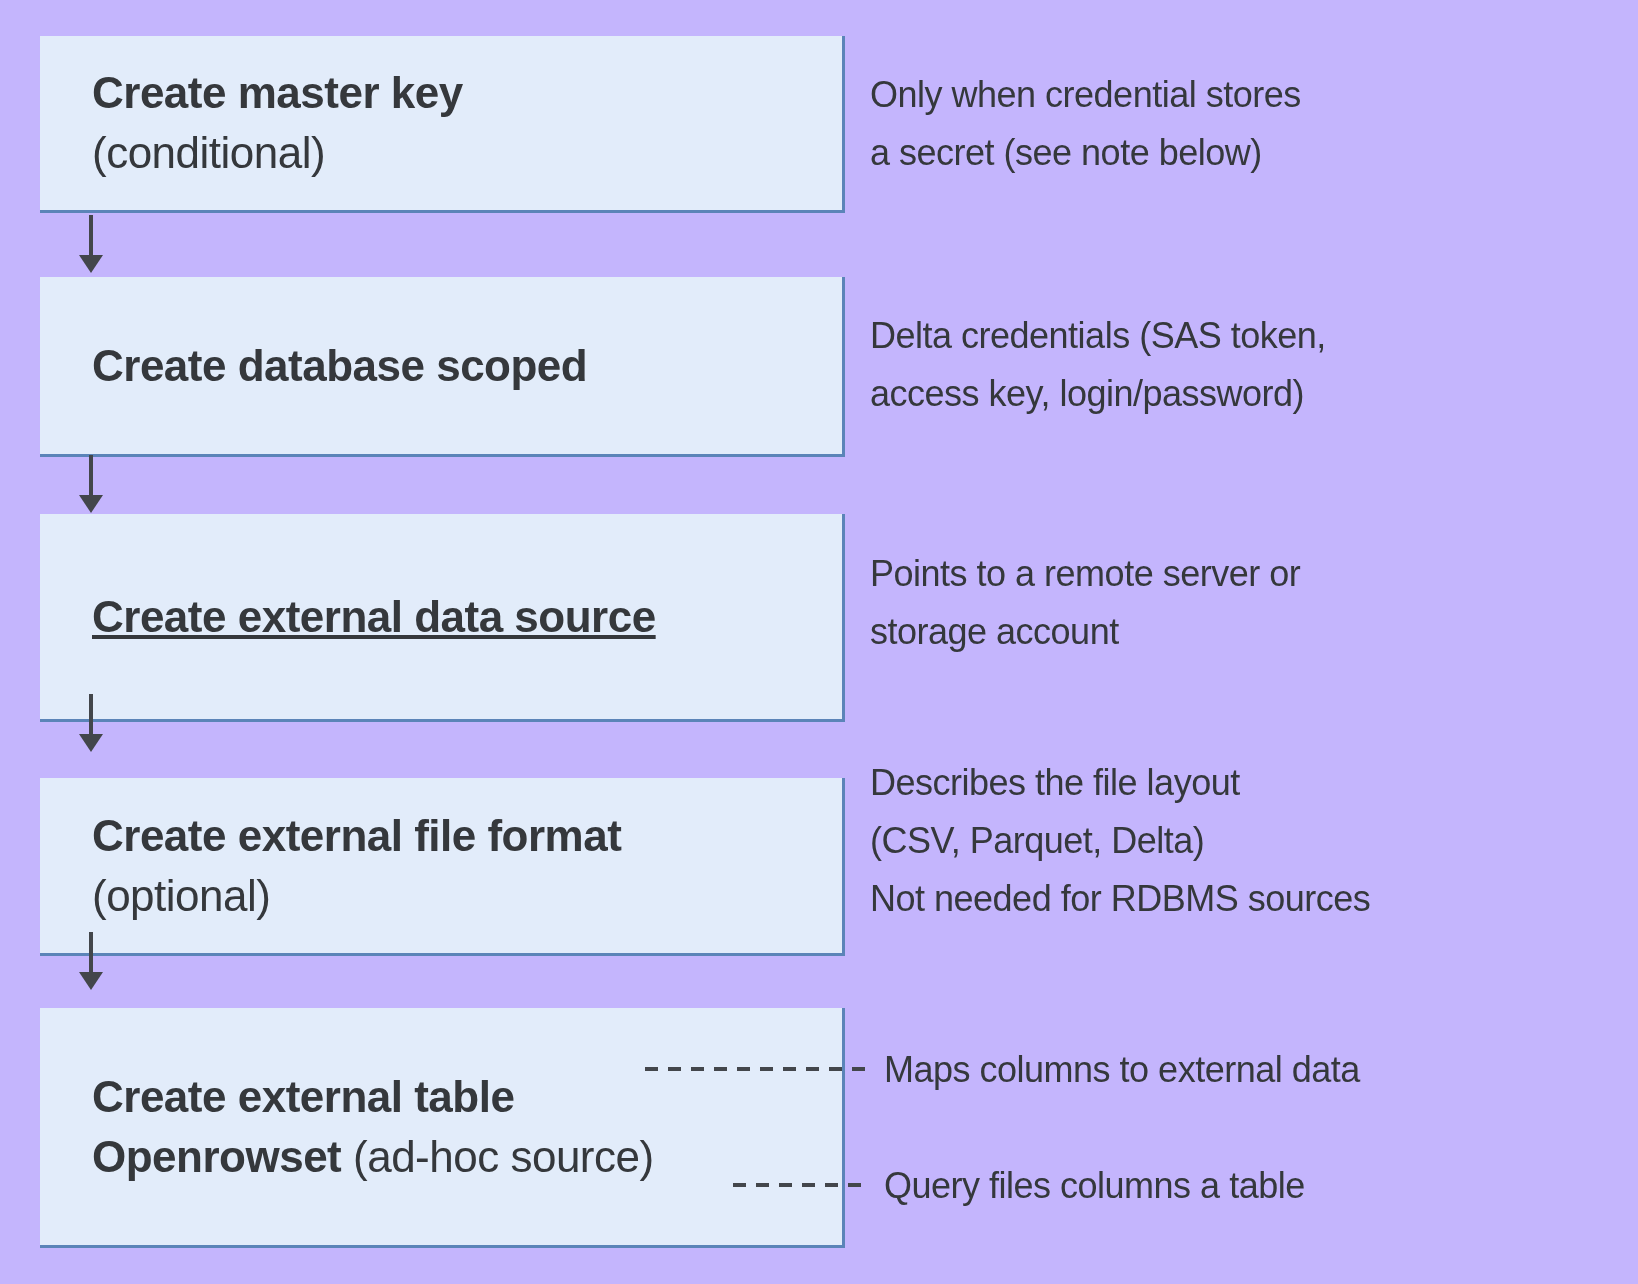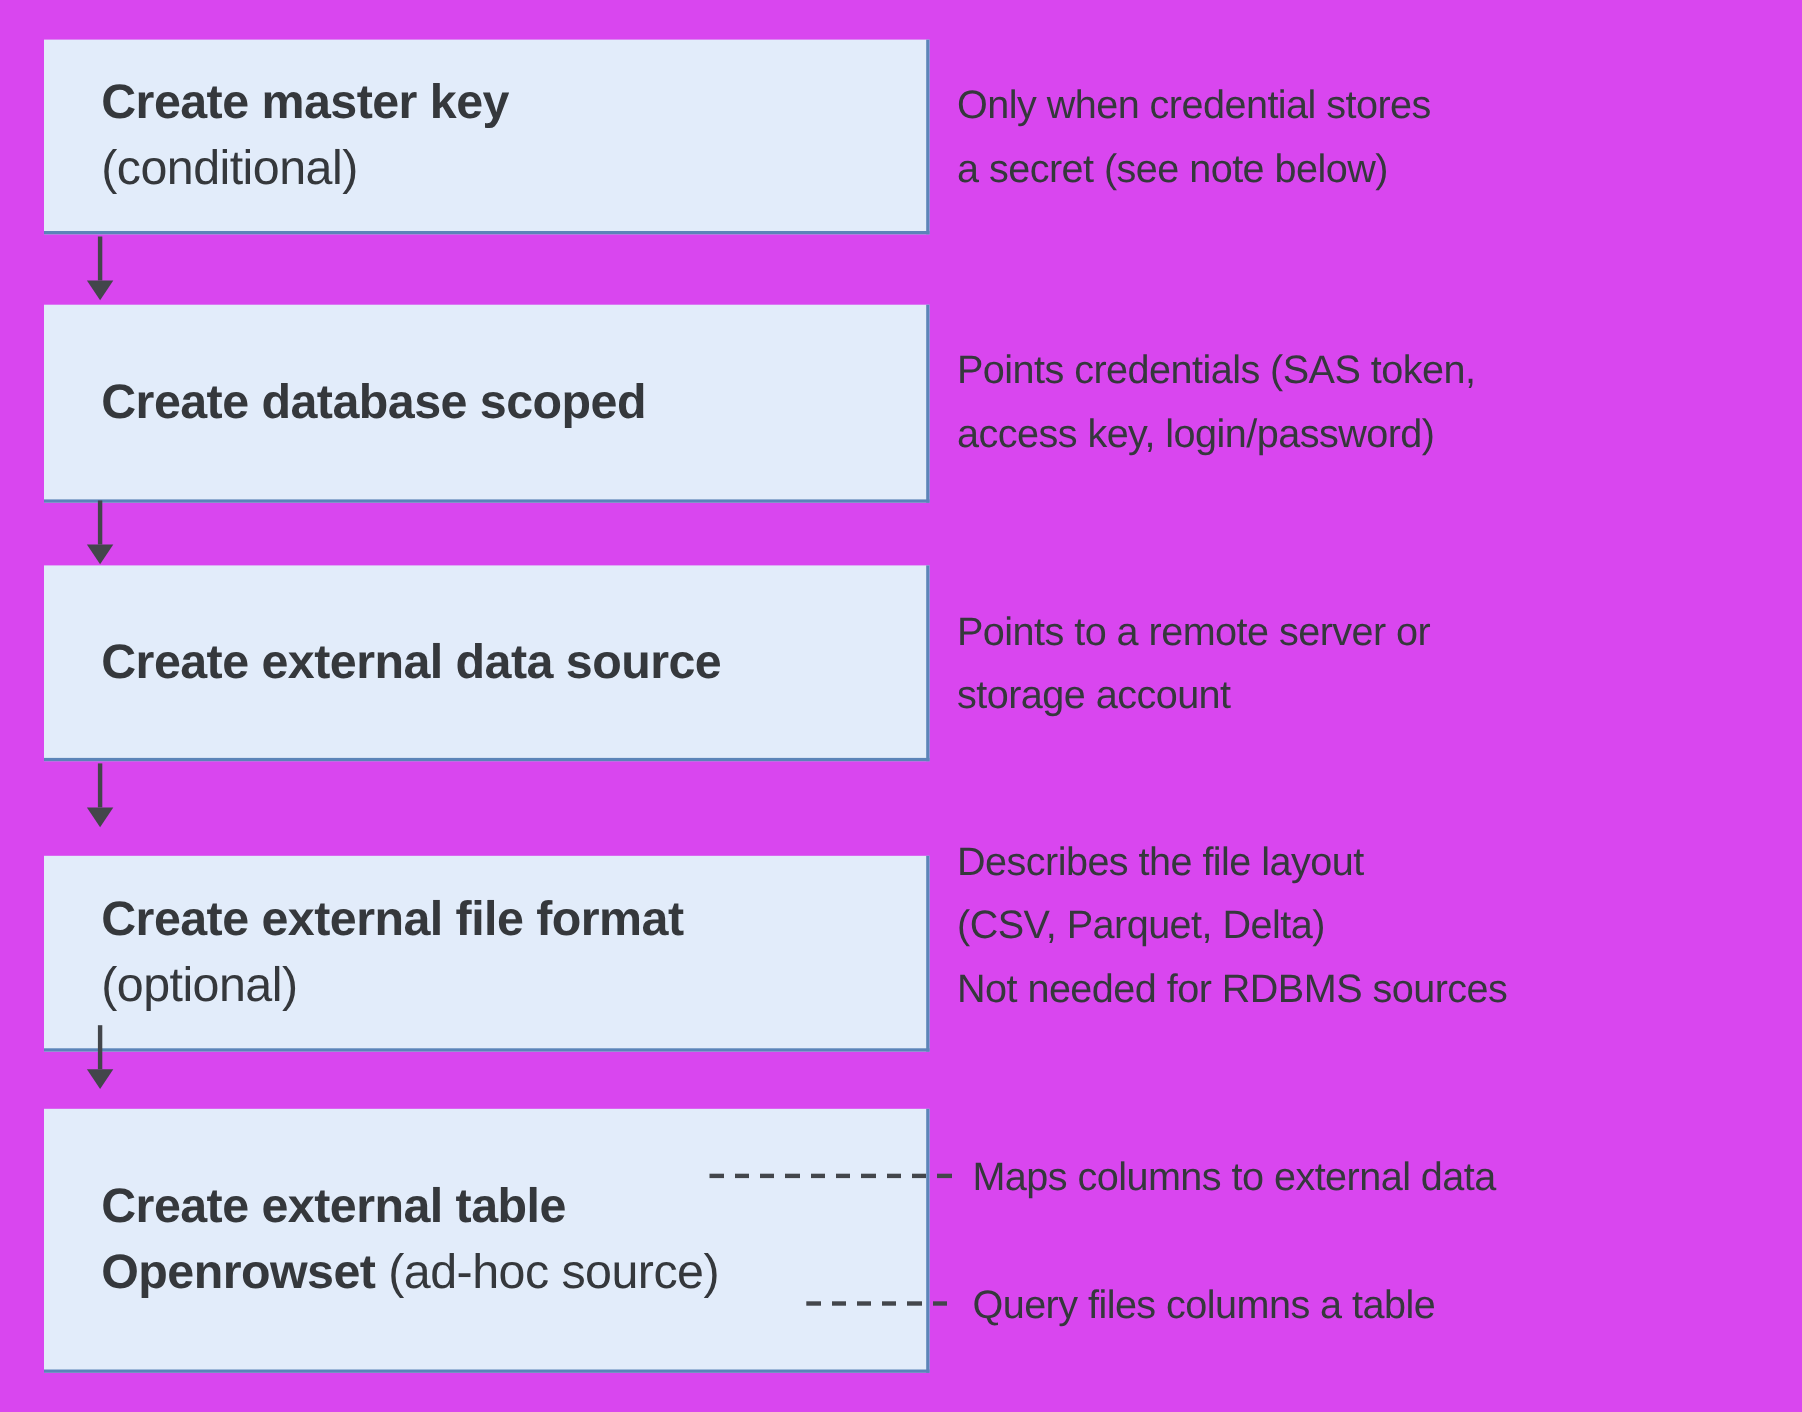--- a/index.html
+++ b/index.html
@@ -4,21 +4,21 @@
 <style>
   html, body {
     margin: 0;
     padding: 0;
     background: #ffffff;
   }
   .canvas {
     position: relative;
     width: 1638px;
     height: 1284px;
-    background: #d946ef;
+    background: #c4b5fd;
     font-family: "Liberation Sans", "DejaVu Sans", sans-serif;
     overflow: hidden;
     color: var(--text, #35383c);
   }
 
   
   .step-box {
     position: absolute;
     left: 40px;
     width: 805px;
@@ -33,21 +33,21 @@
     font-size: 44px;
     line-height: 60px;
     color: var(--text, #35383c);
     letter-spacing: -0.5px;
   }
   .step-box .bold { font-weight: bold; }
   .step-box .reg  { font-weight: normal; }
 
   #box-1 { top: 36px;   height: 177px; }
   #box-2 { top: 277px;  height: 180px; }
-  #box-3 { top: 514px;  height: 178px; }
+  #box-3 { top: 514px;  height: 208px; text-decoration: underline; }
   #box-4 { top: 752px;  height: 178px; margin-top: 26px; }
   #box-5 { top: 1008px; height: 240px; }
 
   
   .down-arrow {
     position: absolute;
     left: 79px;
     width: 24px;
   }
   .down-arrow .shaft {
@@ -149,21 +149,21 @@
 
   <div class="dashed-line" id="dash-1"></div>
   <div class="dashed-line" id="dash-2"></div>
 
   <div class="note" id="note-1">
     <div>Only when credential stores</div>
     <div>a secret (see note below)</div>
   </div>
 
   <div class="note" id="note-2">
-    <div>Points credentials (SAS token,</div>
+    <div>Delta credentials (SAS token,</div>
     <div>access key, login/password)</div>
   </div>
 
   <div class="note" id="note-3">
     <div>Points to a remote server or</div>
     <div>storage account</div>
   </div>
 
   <div class="note" id="note-4">
     <div>Describes the file layout</div>

